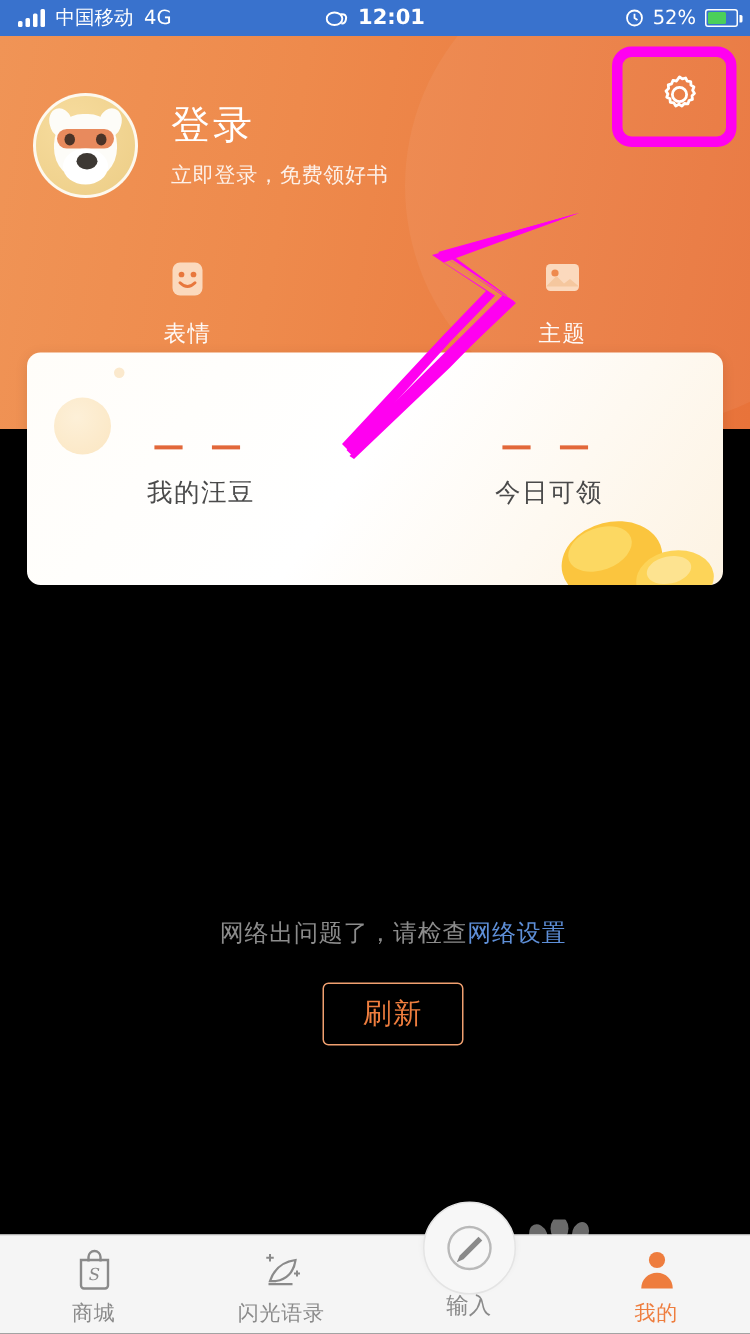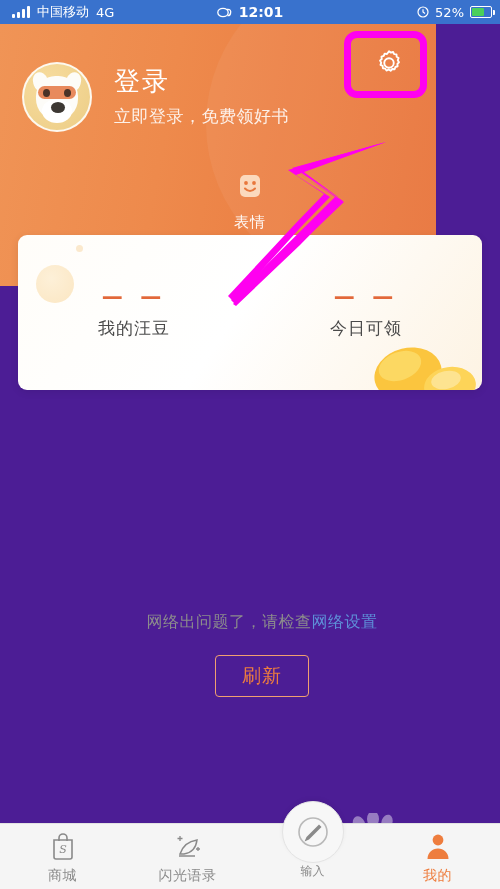--- a/index.html
+++ b/index.html
@@ -2,21 +2,21 @@
 <html><head>
 <meta charset="utf-8">
 <style>
   * { box-sizing: border-box; margin: 0; padding: 0; }
   html, body {
     width: 500px; height: 889px;
     font-family: "DejaVu Sans", "Liberation Sans", sans-serif;
     background: #f2f2f2;
     overflow: hidden;
   }
-  #phone { position: relative; width: 500px; height: 889px; background: #4c1d95; }
+  #phone { position: relative; width: 500px; height: 889px; background: #000000; }
 
   
   #statusbar {
     position: absolute; left: 0; top: 0; width: 500px; height: 24px;
     background: #3972cd; color: #ffffff;
     display: flex; align-items: center;
     font-size: 14px; font-weight: bold;
   }
   #sb-left { display: flex; align-items: center; gap: 7px; padding-left: 12px; }
   .bars { display: flex; align-items: flex-end; gap: 2px; height: 12px; }
@@ -31,21 +31,21 @@
   #battpct { font-size: 13px; font-weight: normal; }
   .batt { position: relative; width: 22px; height: 12px; border: 1.5px solid #fff;
           border-radius: 2px; }
   .batt::after { content:""; position:absolute; right:-4px; top:3px; width:2px; height:5px;
                  background:#fff; border-radius:0 1px 1px 0; }
   .batt span { position:absolute; left:1px; top:1px; bottom:1px; width:60%;
                background:#4bd05a; border-radius:1px; display:block; }
 
   
   #header {
-    position: absolute; left: 0; top: 24px; width: 436px; height: 262px;
+    position: absolute; left: 0; top: 24px; width: 500px; height: 262px;
     background: linear-gradient(100deg, #f09456 0%, #ee8a4c 38%, #e8733a 100%);
     overflow: hidden;
   }
   #header::before {
     content:""; position:absolute; right:-90px; top:-60px; width:320px; height:320px;
     border-radius:50%; background: rgba(255,255,255,0.055);
   }
   #gear-btn {
     position: absolute; right: 26px; top: 18px; width: 42px; height: 42px;
     display: flex; align-items: center; justify-content: center; cursor: pointer;
@@ -73,21 +73,21 @@
               background:#e88a5d; border-radius:7px; }
   .dog-eye { position:absolute; top:25px; width:7px; height:8px; background:#4a3328;
              border-radius:50%; }
   .dog-eye.l { left:19px; } .dog-eye.r { right:19px; }
   .dog-snout { position:absolute; left:18px; top:35px; width:30px; height:24px;
                background:#ffffff; border-radius:50%; }
   .dog-nose { position:absolute; left:27px; top:38px; width:14px; height:11px;
               background:#3d3833; border-radius:50%; }
   #pname-wrap { margin-left: 22px; }
   #login-title { color:#ffffff; font-size:26px; line-height:30px; letter-spacing:2px; }
-  #login-sub { color: rgba(255,255,255,0.88); font-size:17px; margin-top:9px; letter-spacing:0.5px; }
+  #login-sub { color: rgba(255,255,255,0.88); font-size:14px; margin-top:9px; letter-spacing:0.5px; }
 
   
   #quickrow { position: absolute; left:0; top:148px; width:500px;
               display:flex; justify-content:space-around; }
   .qitem { width:88px; display:flex; flex-direction:column; align-items:center; cursor:pointer; }
   .qicon { width:34px; height:30px; position:relative; }
   .qlabel { margin-top:11px; color:rgba(255,255,255,0.95); font-size:15px; letter-spacing:1px; }
 
   
   #coincard {
@@ -139,21 +139,21 @@
   .tablabel { margin-top:7px; font-size:14px; color:#8a8a8a; letter-spacing:0.5px; }
   .tab.active .tablabel { color:#ee7d3e; }
   #center-tab { position:relative; }
   #center-circle {
     position:absolute; left:50%; transform:translateX(-50%); top:-23px;
     width:62px; height:62px; border-radius:50%; background:#f7f7f7;
     border:1px solid #e4e4e4; box-shadow:0 -2px 5px rgba(0,0,0,0.05);
     display:flex; align-items:center; justify-content:center;
   }
   #center-label { position:absolute; bottom:9px; left:0; width:100%; text-align:center;
-                  font-size:12px; color:#8a8a8a; }
+                  font-size:15px; color:#8a8a8a; }
 
   
   #arrow { position:absolute; left:0; top:0; width:500px; height:889px;
            pointer-events:none; }
 </style>
 </head>
 <body>
 
 <div id="phone">
 
@@ -223,20 +223,30 @@
             <rect x="7" y="3" width="20" height="22" rx="5" fill="#fbd9bd"></rect>
             <circle cx="13" cy="11" r="1.9" fill="#e8773c"></circle>
             <circle cx="21" cy="11" r="1.9" fill="#e8773c"></circle>
             <path d="M12 16.5q5 5 10 0" fill="none" stroke="#e8773c" stroke-width="2" stroke-linecap="round"></path>
           </svg>
         </span>
         <span class="qlabel">表情</span>
       </div>
 
 
+      <div class="qitem">
+        <span class="qicon">
+          <svg width="34" height="30" viewBox="0 0 34 30">
+            <rect x="6" y="4" width="22" height="18" rx="3" fill="#fbd9bd"></rect>
+            <circle cx="12" cy="10" r="2.4" fill="#ee8a4e"></circle>
+            <path d="M6 19l7-7 5 5 4-3 6 5z" fill="#f5c79e"></path>
+          </svg>
+        </span>
+        <span class="qlabel">主题</span>
+      </div>
 
 
     </div>
   </div>
 
   <div id="coincard">
     <span class="cc-dot1"></span>
     <span class="cc-dot2"></span>
     <svg class="cc-beans" viewBox="0 0 118 74">
       <ellipse cx="46" cy="44" rx="34" ry="26" fill="#fbc53e" transform="rotate(-14 46 44)"></ellipse>

